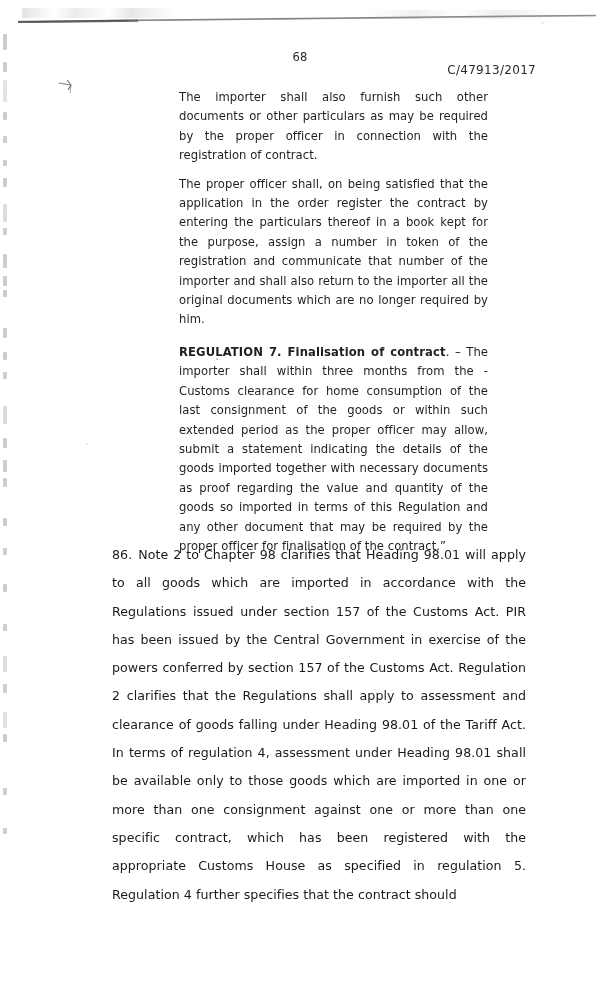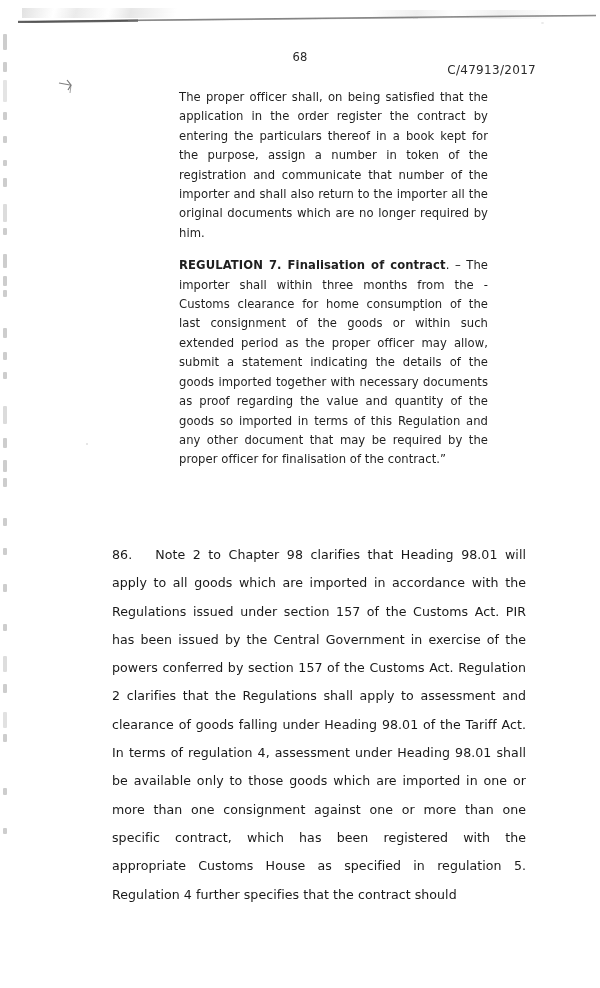--- a/index.html
+++ b/index.html
@@ -147,21 +147,21 @@
   .body-block p {
     margin: 0;
     font-size: 12.6px;
     line-height: 28.3px;
     color: #1a1a1a;
     text-align: justify;
     text-justify: inter-word;
     letter-spacing: 0.05px;
   }
   .num-label {
-    margin-right: 23px;
+    margin-right: 6px;
   }
   .semibold {
     font-weight: 400;
   }
 </style>
 </head>
 <body>
 
 <div id="page">
 
@@ -213,20 +213,21 @@
   </svg>
 
   <div class="stray-dot" style="left:216px;top:358px;width:2px;height:2px;"></div>
   <div class="stray-dot" style="left:86px;top:443px;width:2px;height:2px;opacity:0.5;"></div>
   <div class="stray-dot" style="left:541px;top:22px;width:3px;height:2px;opacity:0.35;"></div>
 
   <div class="page-number">68</div>
   <div class="case-number">C/47913/2017</div>
 
   <div class="quote-block">
+    <p>The importer shall also furnish such other documents or other particulars as may be required by the proper officer in connection with the registration of contract.</p>
     <p>The proper officer shall, on being satisfied that the application in the order register the contract by entering the particulars thereof in a book kept for the purpose, assign a number in token of the registration and communicate that number of the importer and shall also return to the importer all the original documents which are no longer required by him.</p>
     <p class="para-reg"><span class="reg-head">REGULATION 7. Finalisation of contract</span><span>. – The importer shall within three months from the - Customs clearance for home consumption of the last consignment of the goods or within such extended period as the proper officer may allow, submit a statement indicating the details of the goods imported together with necessary documents as proof regarding the value and quantity of the goods so imported in terms of this Regulation and any other document that may be required by the proper officer for finalisation of the contract.”</span></p>
   </div>
 
   <div class="body-block">
     <p><span class="num-label">86.</span><span>Note 2 to Chapter 98 clarifies that Heading 98.01 will apply to all goods which are imported in accordance with the Regulations issued under section 157 of the Customs Act. PIR has been issued by the Central Government in exercise of the powers conferred by section 157 of the Customs Act. Regulation 2 clarifies that the Regulations shall apply to assessment and clearance of goods falling under Heading 98.01 of the Tariff Act. In terms of regulation 4, assessment under Heading 98.01 shall be available only to those goods which are imported in one or more than one consignment against one or more than one specific contract, which has been </span><span class="semibold">registered</span><span> with the </span><span class="semibold">appropriate Customs</span><span> House as specified in regulation 5. Regulation 4 further specifies that the contract should</span></p>
   </div>
 
 </div>
 

